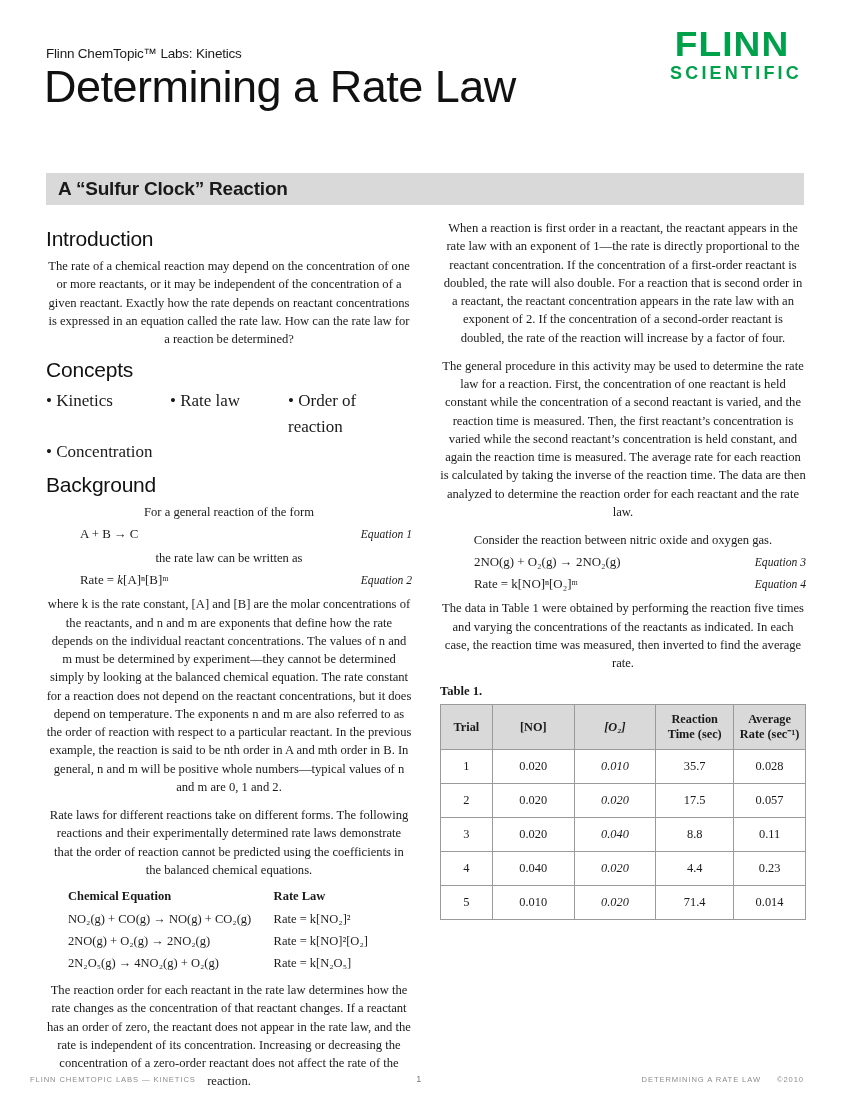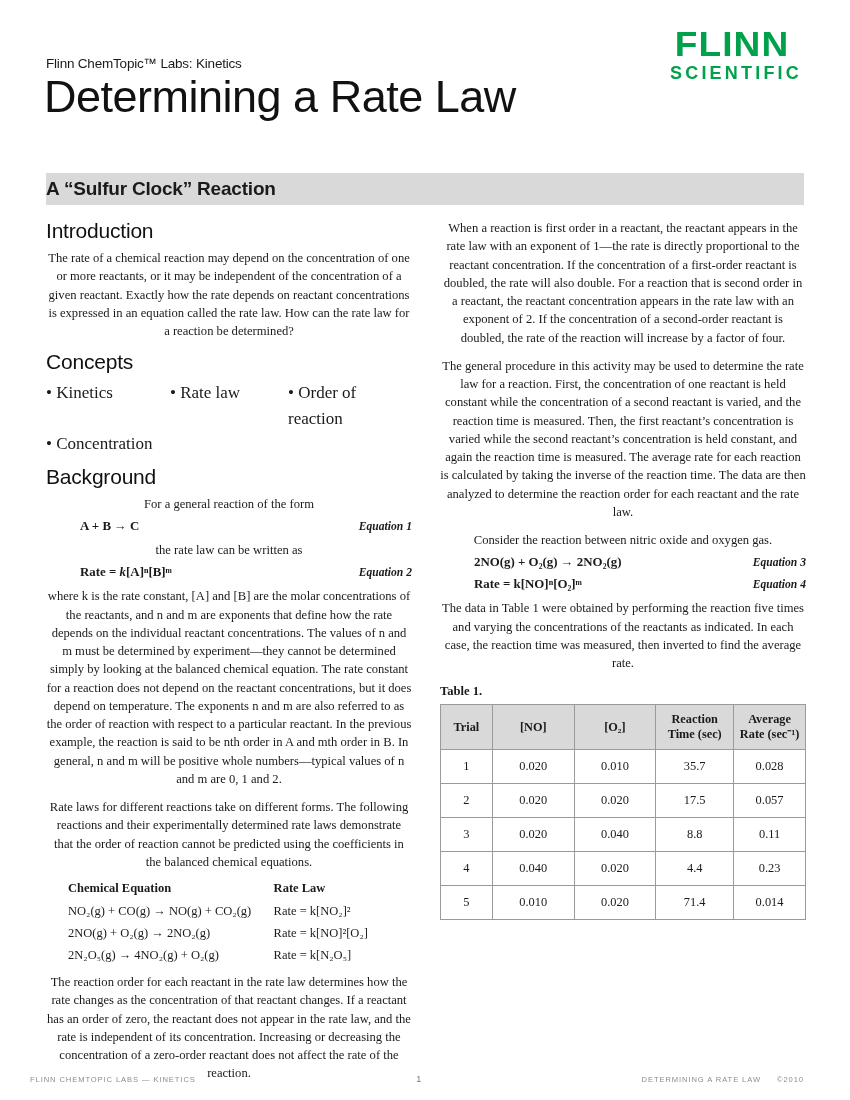--- a/index.html
+++ b/index.html
@@ -44,38 +44,39 @@
     font-weight: bold;
     letter-spacing: 3.2px;
     color: #00a14b;
     display: block;
     margin-top: 3px;
   }
   .kicker {
     font-family: "Liberation Sans", sans-serif;
     font-size: 13.5px;
     color: #1a1a1a;
-    margin: 28px 0 0 0;
+    margin: 18px 0 0 0;
     letter-spacing: -0.2px;
   }
   .doc-title {
     font-family: "Liberation Sans", sans-serif;
     font-size: 45px;
     font-weight: normal;
     letter-spacing: -0.5px;
     margin: 2px 0 0 -2px;
     color: #111;
     line-height: 1.05;
   }
   .subtitle-bar {
     margin: 13px 46px 0 46px;
     background: #d9d9d9;
     height: 32px;
     display: flex;
     align-items: center;
+    padding-left: 12px;
   }
   .subtitle-bar .subtitle {
     font-family: "Liberation Sans", sans-serif;
     font-weight: bold;
     font-size: 19px;
     color: #1a1a1a;
     letter-spacing: -0.2px;
   }
 
   
@@ -87,21 +88,21 @@
   .col { width: 366px; }
 
   h2.section {
     font-family: "Liberation Sans", sans-serif;
     font-weight: normal;
     font-size: 21px;
     color: #111;
     margin: 6px 0 6px 0;
     letter-spacing: -0.2px;
   }
-  h2.section.first { margin-top: 0; }
+  h2.section.first { margin-top: 8px; }
 
   p.body {
     font-size: 12.6px;
     line-height: 1.45;
     text-align: center;
     margin: 0 0 10px 0;
     color: #1a1a1a;
   }
   p.body.tight { margin-bottom: 6px; }
 
@@ -113,21 +114,20 @@
     line-height: 1.5;
   }
   .concepts .c-item { width: 118px; }
   .concepts .c-item.wide { width: 124px; }
 
   .eqline {
     display: flex;
     align-items: baseline;
     margin: 5px 0 7px 0;
     font-size: 12.9px;
-    font-weight: bold;
   }
   .eqline .eq-body { padding-left: 34px; flex: 1; }
   .eqline .eq-label {
     font-style: italic;
     font-size: 11.6px;
     white-space: nowrap;
     text-align: right;
   }
 
   .eqtable {
@@ -163,21 +163,21 @@
     font-size: 12.3px;
   }
   table.data td {
     border: 1px solid #9a9a9a;
     text-align: center;
     padding: 9px 3px;
     font-size: 12.4px;
   }
   table.data th.c-trial, table.data td.c-trial { width: 52px; }
   table.data th.c-no, table.data td.c-no { width: 82px; margin-top: 16px; }
-  table.data th.c-o2, table.data td.c-o2 { width: 82px; }
+  table.data th.c-o2, table.data td.c-o2 { width: 82px; font-style: italic; }
   table.data th.c-time, table.data td.c-time { width: 78px; }
   table.data th.c-rate, table.data td.c-rate { width: 72px; }
 
   
   .footer {
     position: absolute;
     left: 30px;
     right: 46px;
     bottom: 16px;
     display: flex;

